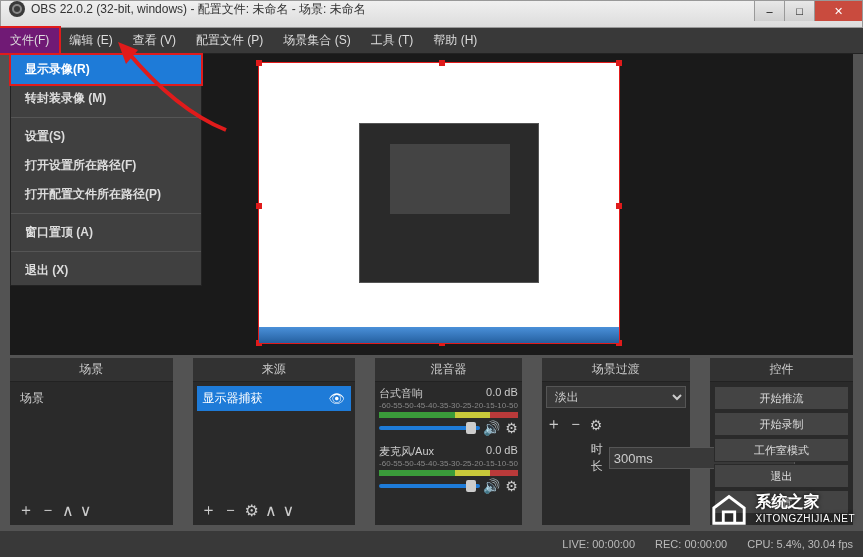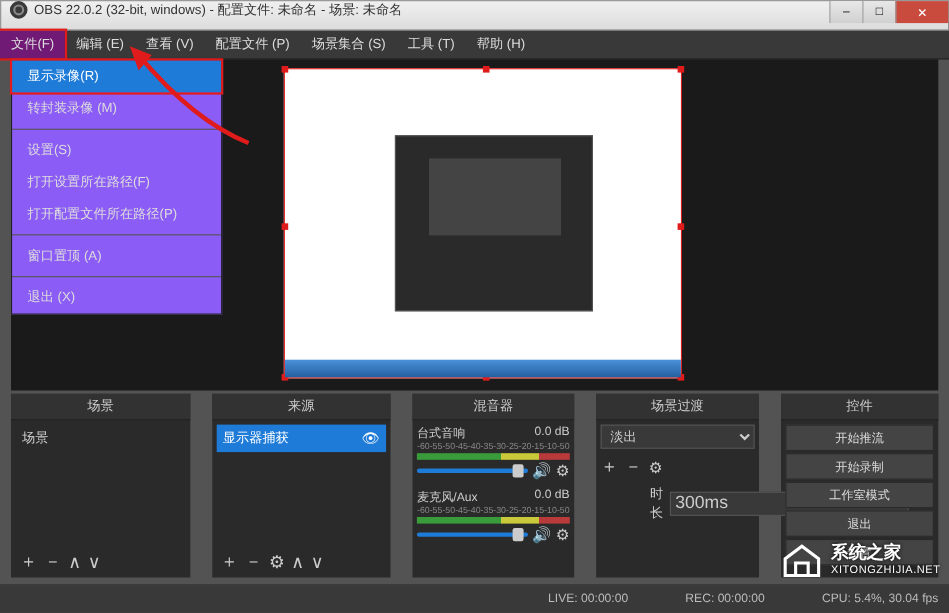--- a/index.html
+++ b/index.html
@@ -13,21 +13,21 @@
 .win-controls { position: absolute; right: 0; top: 0; display: flex; }
 .win-btn { width: 30px; height: 20px; display: flex; align-items: center; justify-content: center; font-size: 11px; border-left: 1px solid #999; background: linear-gradient(#e8e8e8, #d0d0d0); cursor: pointer; }
 .win-close { background: #c94b3e; color: #fff; width: 48px; }
 
 
 .menubar { height: 26px; background: #393939; display: flex; align-items: center; border-bottom: 1px solid #222; position: relative; }
 .menu-item { color: #ddd; font-size: 12px; padding: 4px 10px; cursor: pointer; }
 .menu-item.active { background: #701a75; outline: 2px solid #e01b1b; }
 
 
-.dropdown { position: absolute; left: 10px; top: 54px; width: 192px; background: #8b5cf6; border: 1px solid #222; z-index: 50; }
+.dropdown { position: absolute; left: 10px; top: 54px; width: 192px; background: #404040; border: 1px solid #222; z-index: 50; font-weight: bold; }
 .dd-item { color: #ddd; font-size: 12px; padding: 6px 14px; cursor: pointer; }
 .dd-item.highlight { background: #1e7bd8; color: #fff; outline: 2px solid #e01b1b; }
 .dd-sep { height: 1px; background: #555; margin: 4px 0; }
 
 
 .arrow { position: absolute; left: 116px; top: 40px; width: 120px; height: 100px; z-index: 60; pointer-events: none; }
 
 
 .preview-area { position: absolute; left: 10px; right: 10px; top: 54px; bottom: 202px; background: #1a1a1a; }
 .preview-canvas { position: absolute; left: 248px; top: 8px; width: 362px; height: 282px; background: #fff; border: 1px solid #e01b1b; }
@@ -65,27 +65,27 @@
 .meter-ticks { display: flex; justify-content: space-between; color: #888; font-size: 8px; }
 .slider-row { display: flex; align-items: center; gap: 4px; }
 .slider { flex: 1; height: 4px; background: #1e7bd8; position: relative; border-radius: 2px; }
 .slider-thumb { position: absolute; right: 4px; top: -4px; width: 10px; height: 12px; background: #ccc; border-radius: 2px; }
 .icon-btn { color: #ccc; cursor: pointer; font-size: 14px; }
 
 
 .trans-select { width: 100%; height: 22px; background: #393939; color: #ccc; border: 1px solid #555; font-size: 12px; padding: 2px 4px; }
 .trans-row { display: flex; align-items: center; gap: 6px; color: #ccc; font-size: 16px; margin-top: 6px; }
 .trans-label { color: #ccc; font-size: 12px; margin-left: 45px; }
-.spinbox { flex: 1; height: 22px; background: #393939; color: #ccc; border: 1px solid #555; font-size: 16px; padding: 2px 4px; }
+.spinbox { flex: 1; height: 22px; background: #393939; color: #ccc; border: 1px solid #555; font-size: 13px; padding: 2px 4px; }
 
 
 .ctrl-btn { display: block; width: 100%; height: 24px; background: #444; color: #ddd; border: 1px solid #2a2a2a; font-size: 11px; margin-bottom: 2px; cursor: pointer; }
 
 
-.statusbar { position: absolute; left: 0; right: 0; bottom: 0; height: 26px; background: #393939; color: #bbb; font-size: 11px; display: flex; align-items: center; padding: 1px 10px; gap: 52px; }
+.statusbar { position: absolute; left: 0; right: 0; bottom: 0; height: 26px; background: #393939; color: #bbb; font-size: 11px; display: flex; align-items: center; padding: 1px 10px; gap: 20px; }
 .statusbar .spacer { flex: 1; }
 
 
 .watermark { position: absolute; right: 8px; bottom: 30px; color: #fff; display: flex; align-items: center; gap: 8px; z-index: 70; text-shadow: 0 0 4px #000; }
 .wm-logo { width: 38px; height: 38px; }
 .wm-text-cn { font-size: 16px; font-weight: bold; }
 .wm-text-en { font-size: 10px; letter-spacing: 0.5px; }
 </style>
 </head>
 <body>

